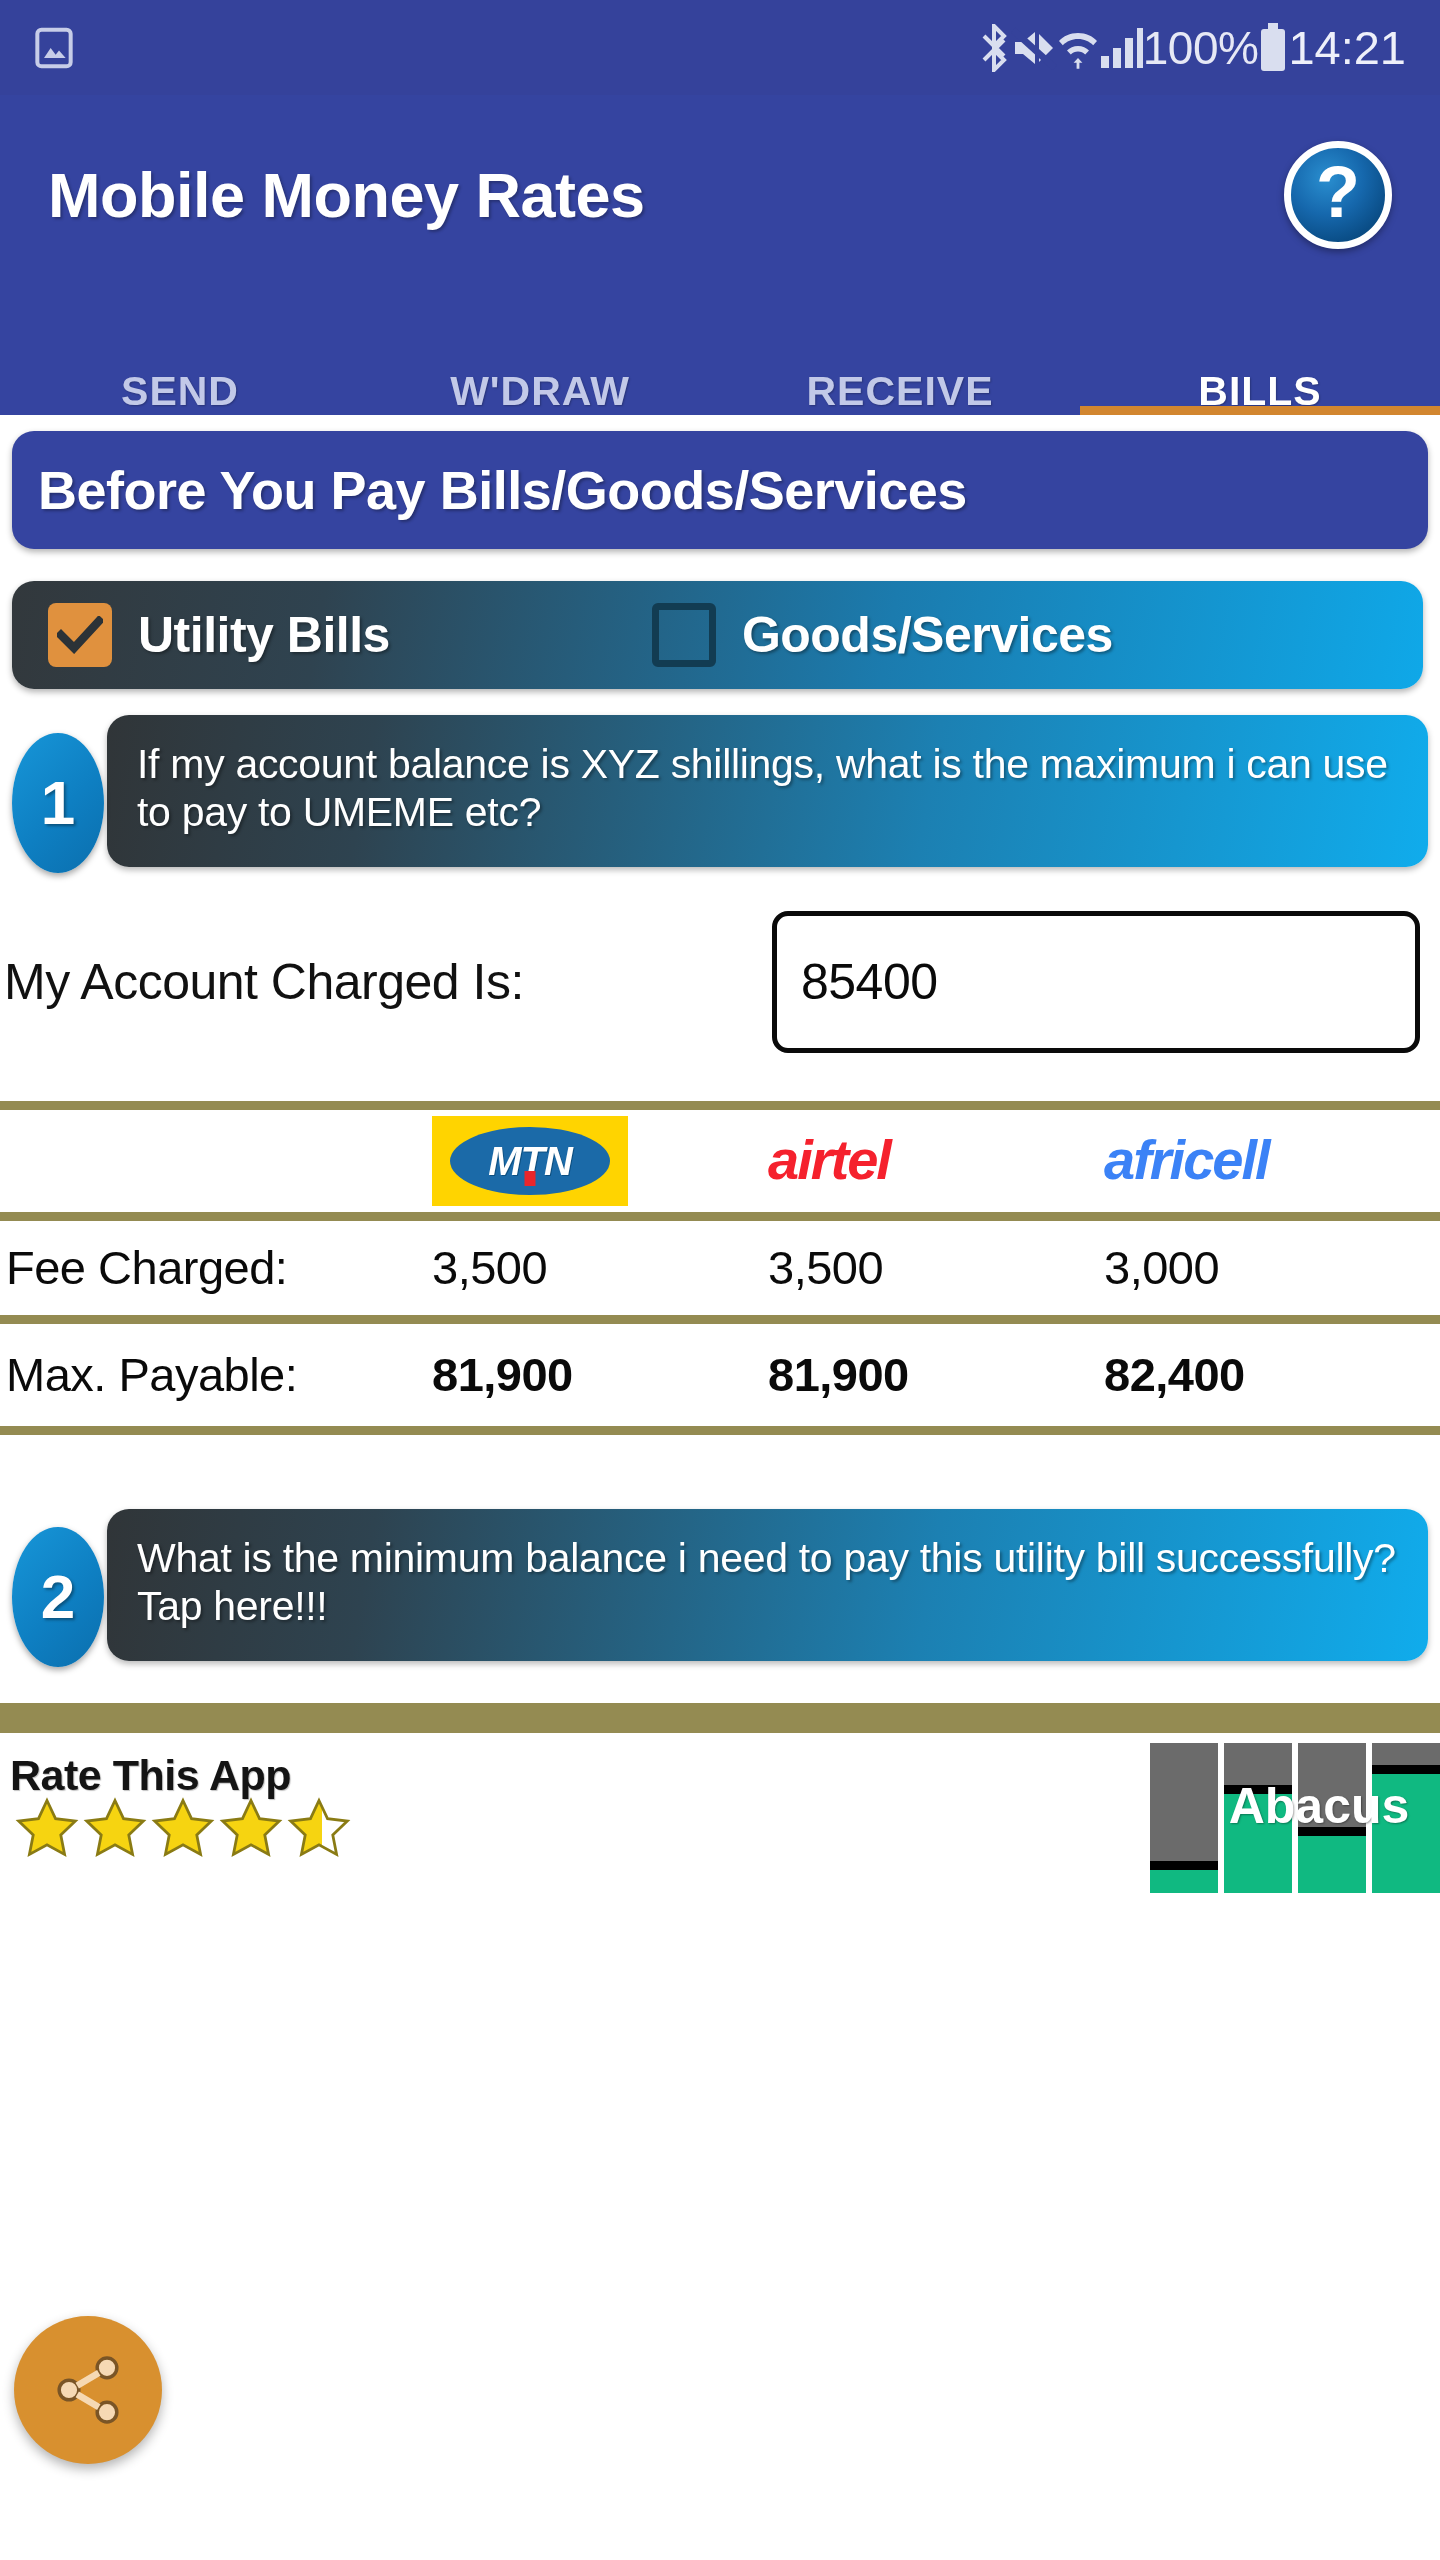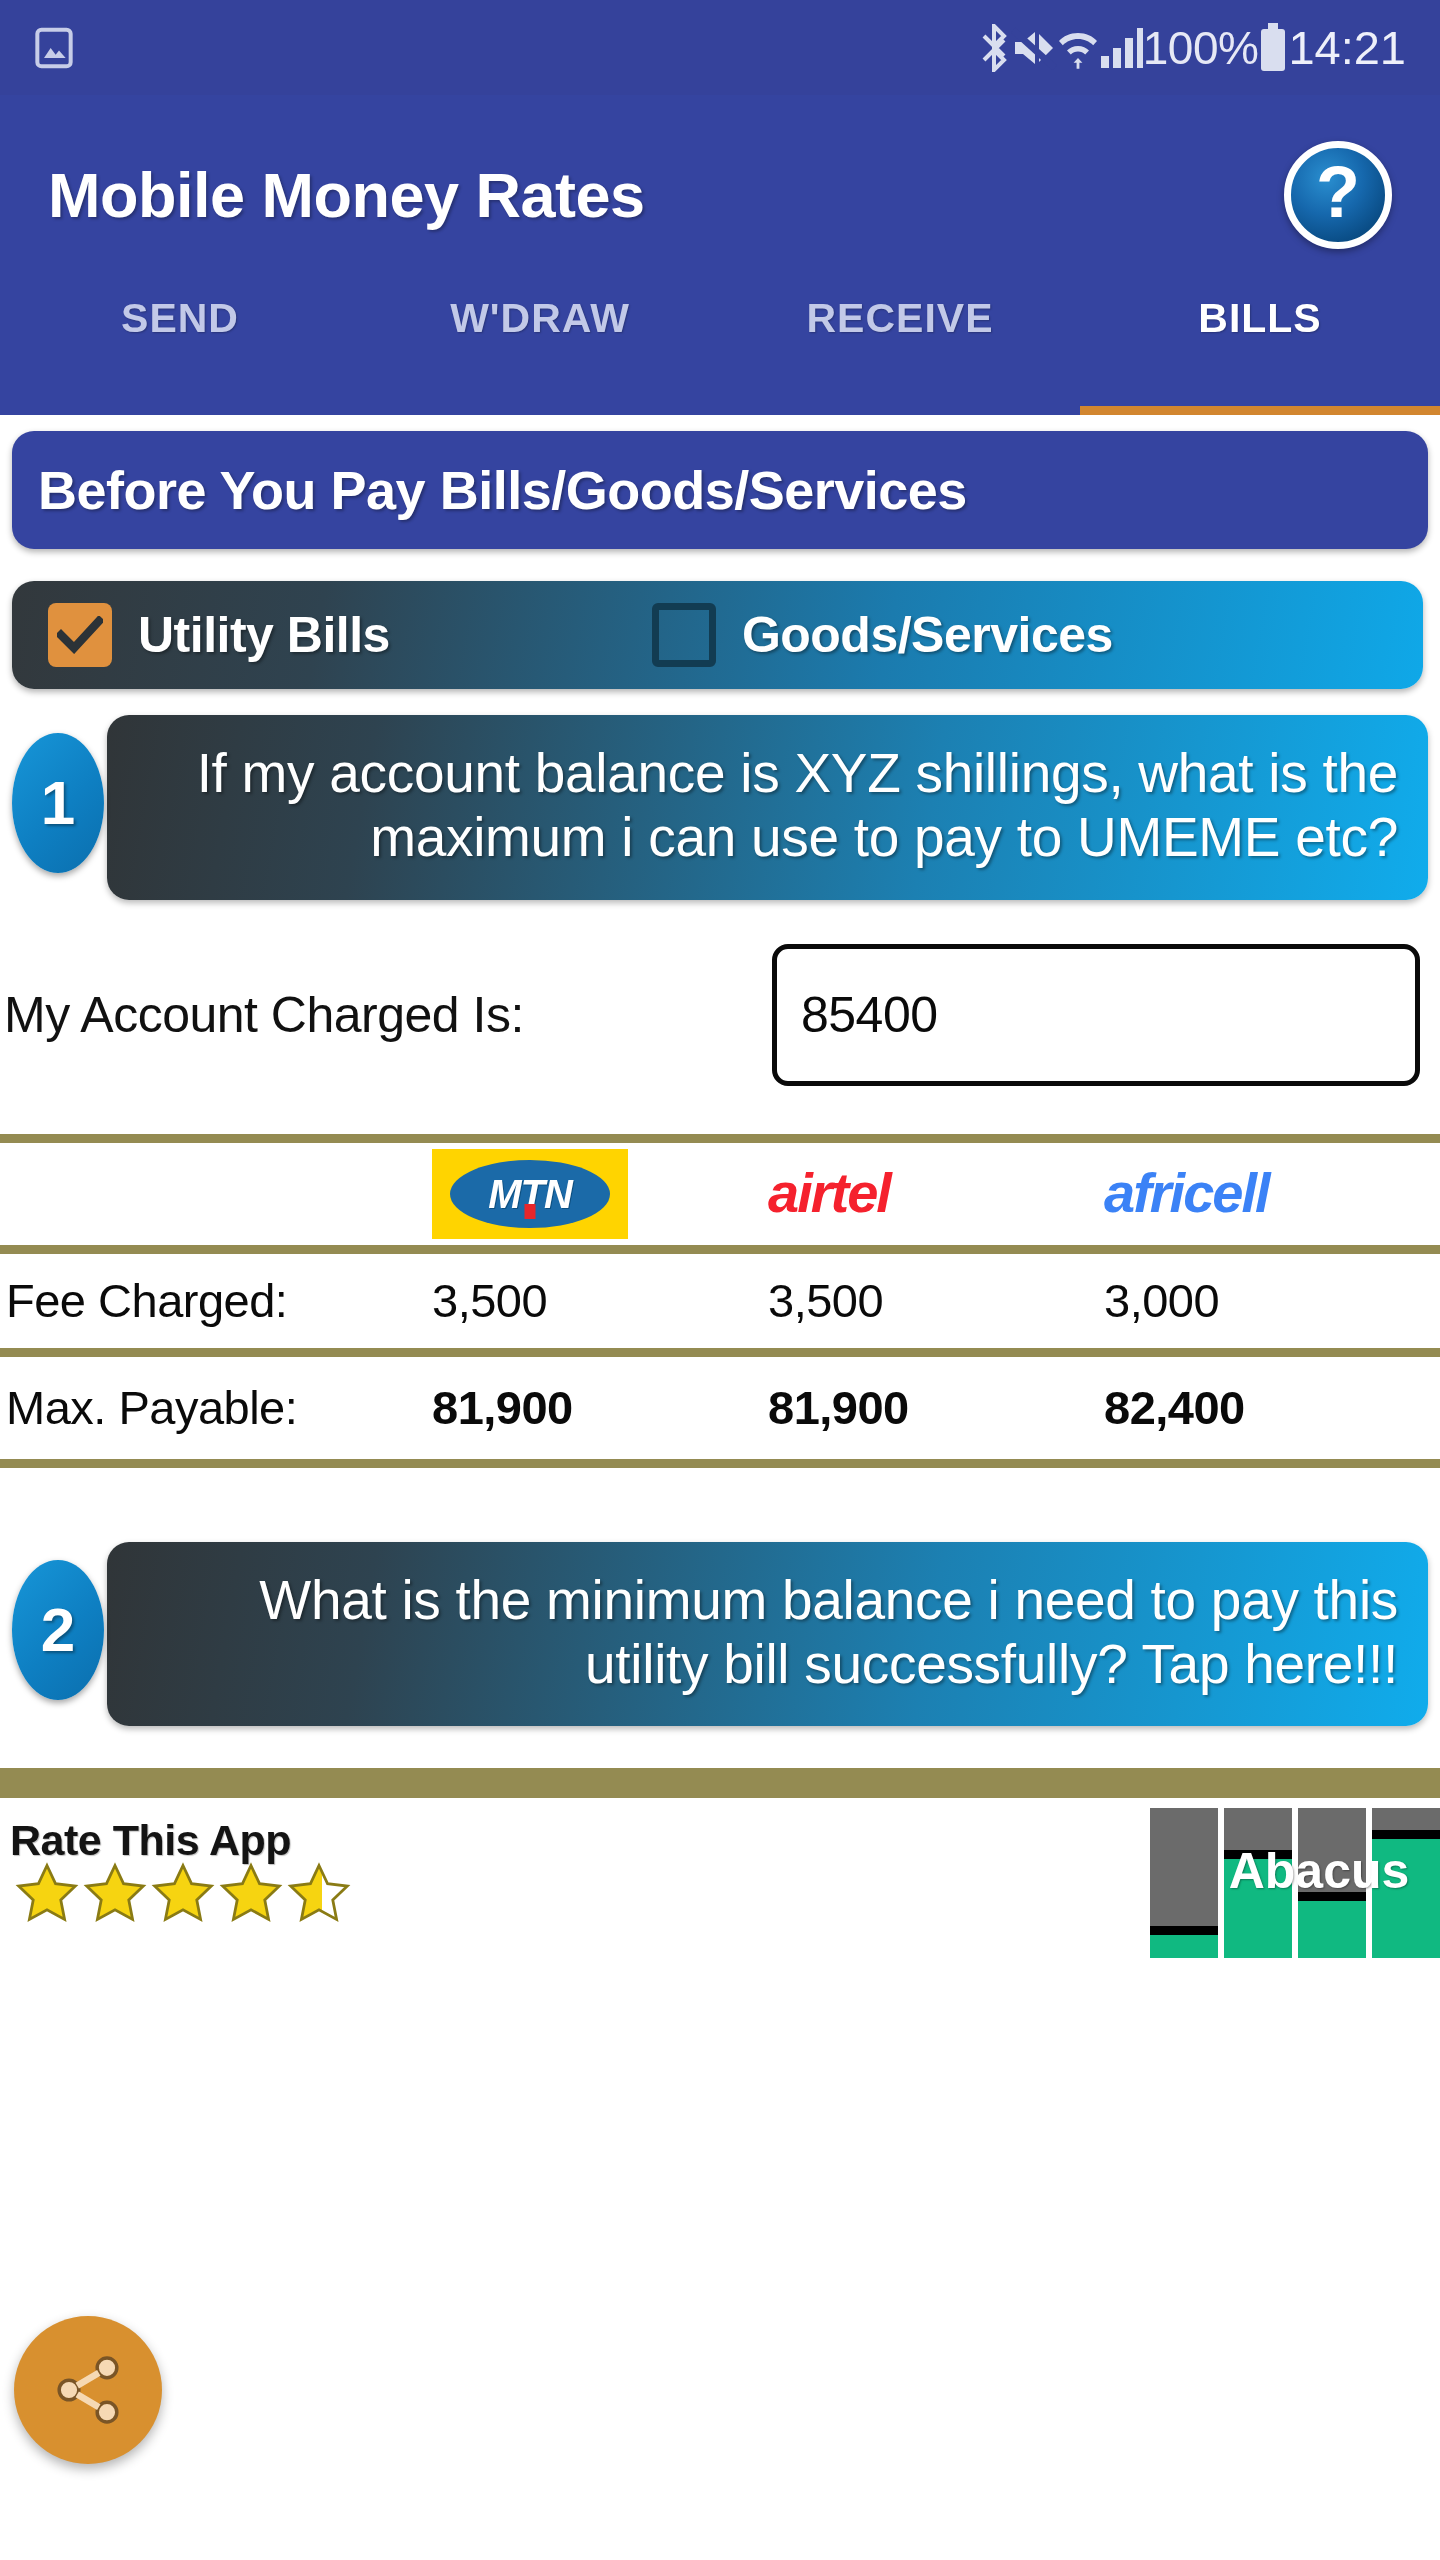--- a/index.html
+++ b/index.html
@@ -50,21 +50,21 @@
     line-height: 1; margin-top: -6px;
   }
 
   
   .tabbar {
     height: 120px; background: #3544A0;
     display: flex; align-items: stretch;
     position: relative;
   }
   .tab {
-    flex: 1; display: flex; align-items: flex-start; justify-content: center;
+    flex: 1; display: flex; align-items: flex-end; justify-content: center;
     position: relative;
   }
   .tab-label {
     color: #c2c9e8; font-size: 41px; font-weight: 700;
     letter-spacing: 1px;
     text-shadow: 1px 1px 2px rgba(0,0,0,0.25);
   }
   .tab.active .tab-label { color: #ffffff; }
   .tab.active::after {
     content: ""; position: absolute; left: 0; right: 0; bottom: 0;
@@ -126,24 +126,23 @@
     text-shadow: 2px 2px 3px rgba(0,0,0,0.35);
   }
   .qbody {
     margin-left: 95px;
     border-radius: 22px;
     background: linear-gradient(100deg, #303538 0%, #2E4350 20%, #1C80B2 62%, #10ACEC 100%);
     padding: 26px 30px 30px 30px;
     box-shadow: 0 3px 6px rgba(0,0,0,0.28);
   }
   .qtext {
-    color: #ffffff; font-size: 55px; font-weight: 400;
+    color: #ffffff; font-size: 41px; font-weight: 400;
     line-height: 1.17; letter-spacing: -0.3px;
     text-shadow: 2px 2px 3px rgba(0,0,0,0.35);
-    text-align: right;
   }
 
   .balance-row {
     display: flex; align-items: center;
     margin-top: 44px; padding: 0 6px 0 4px;
   }
   .balance-label {
     color: #111111; font-size: 50px; font-weight: 400; letter-spacing: -0.5px;
   }
   .balance-input {

